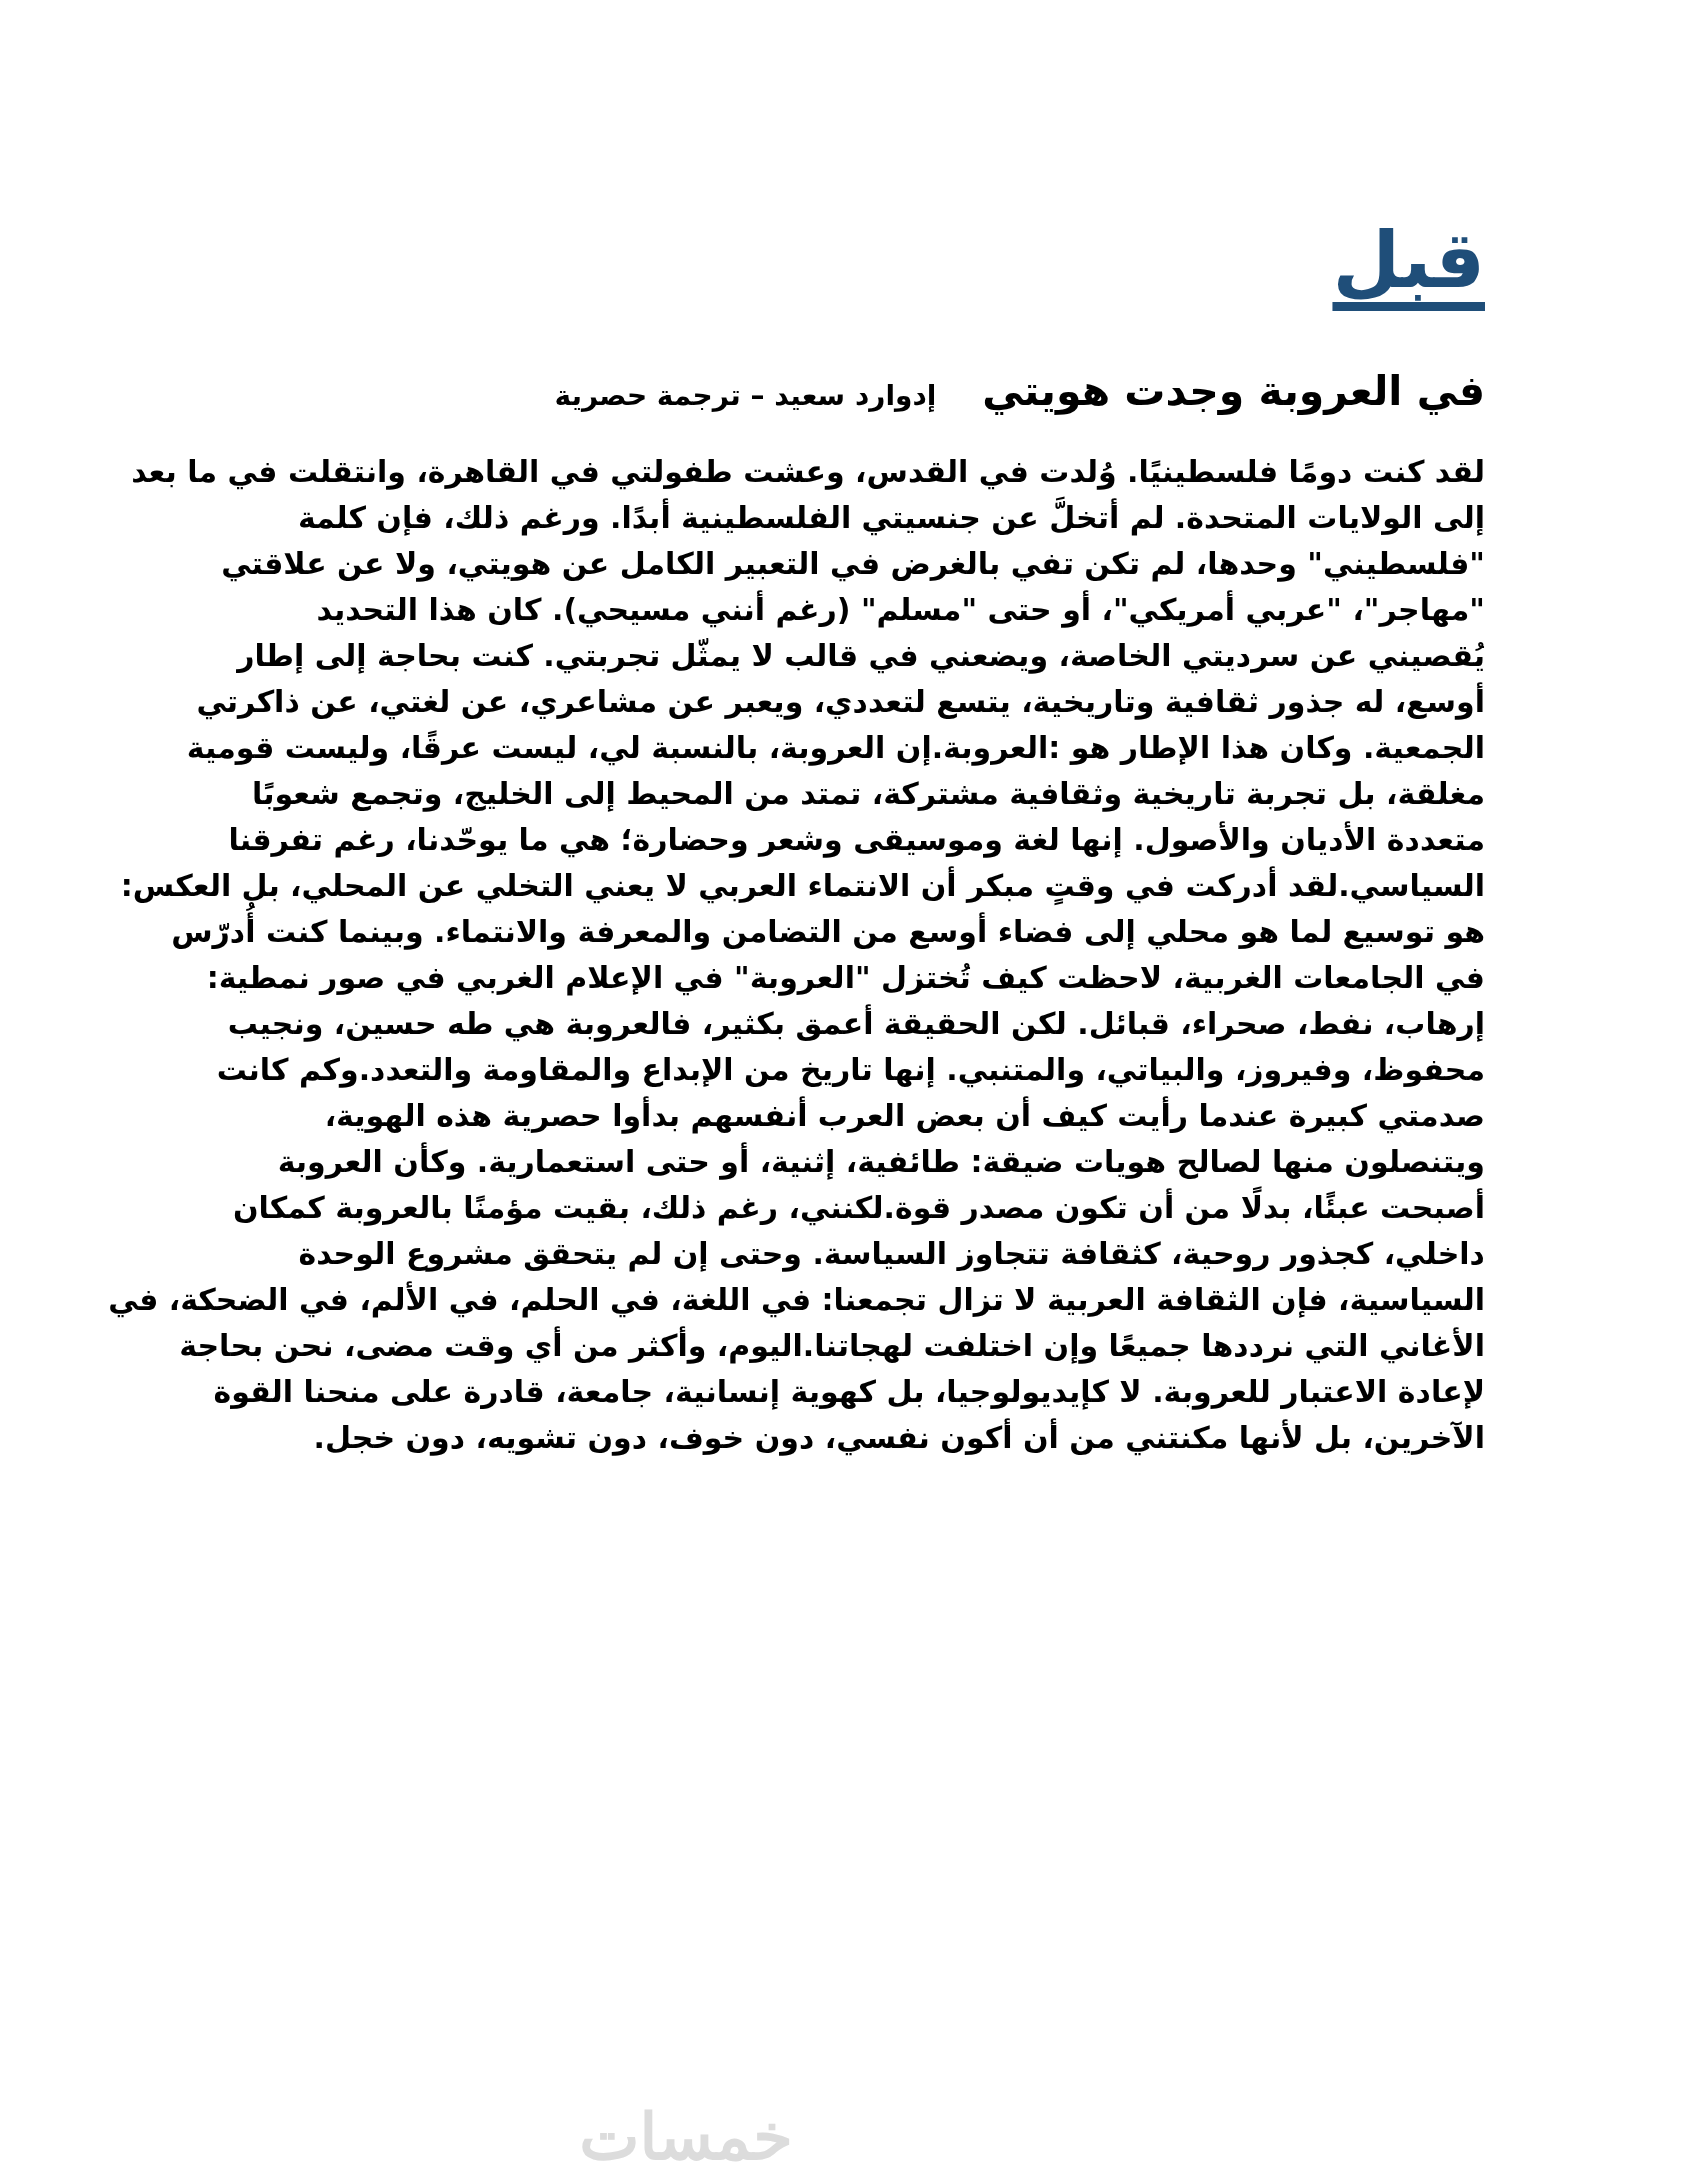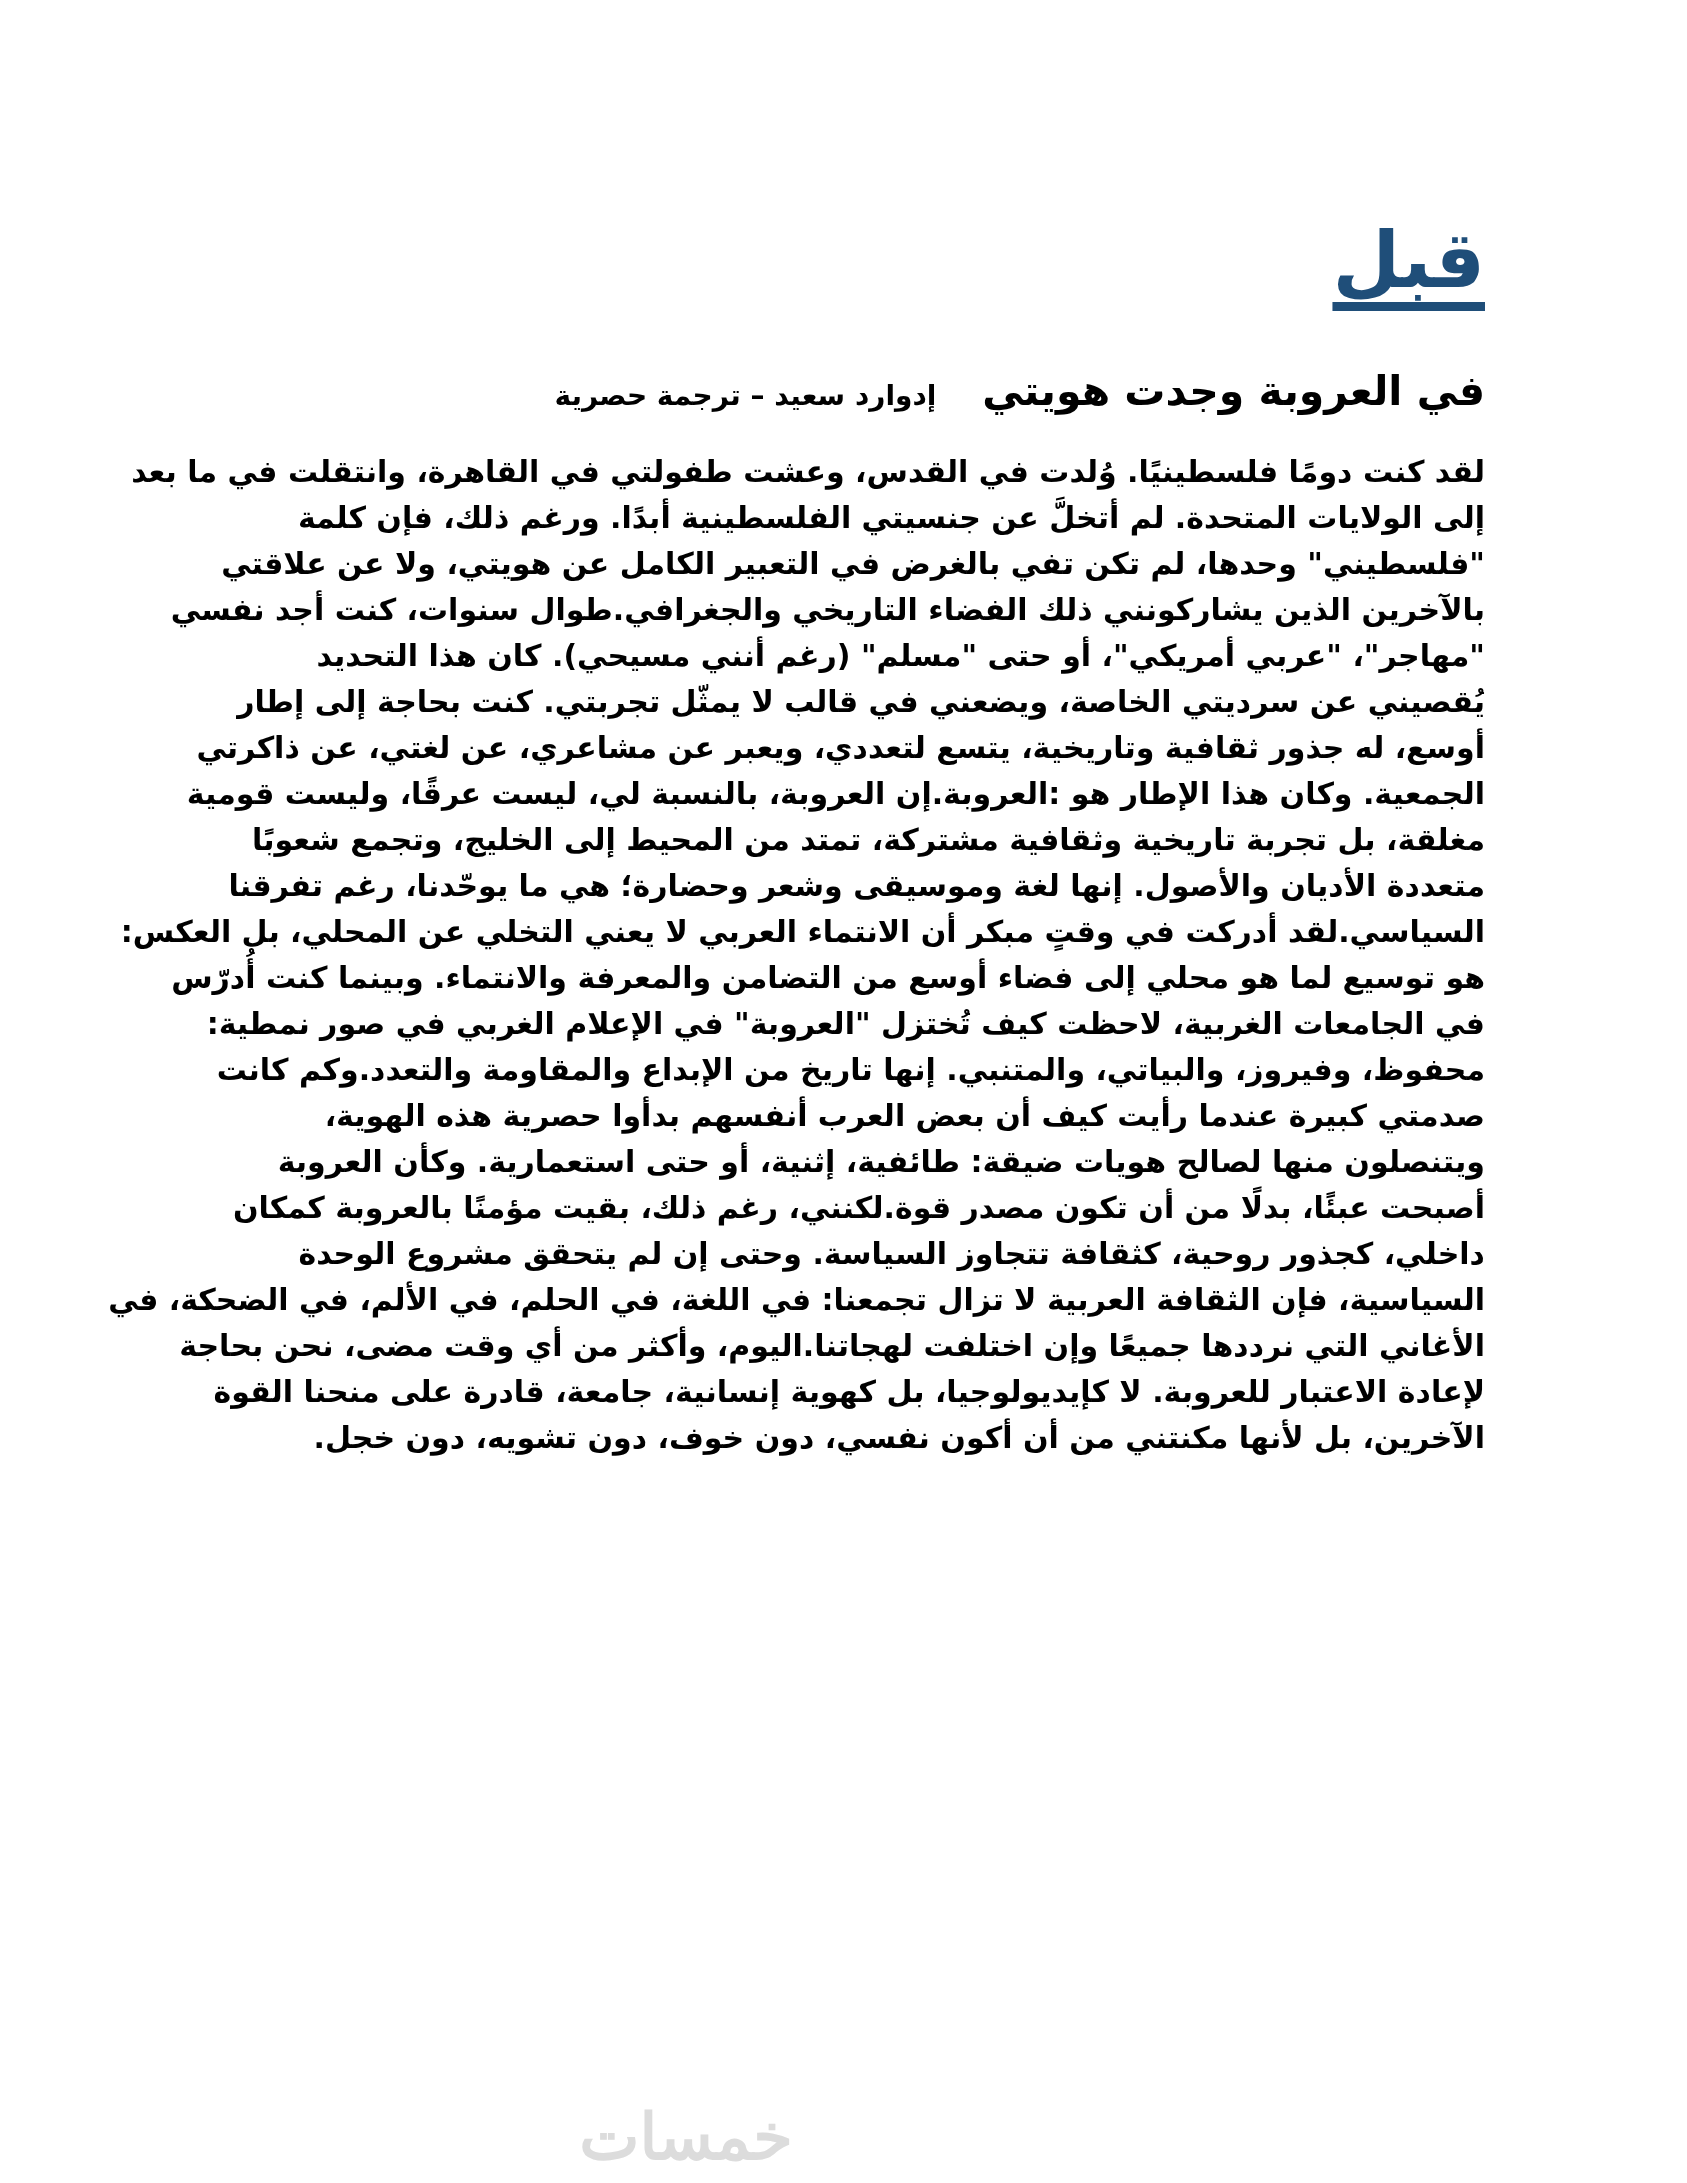--- a/index.html
+++ b/index.html
@@ -97,30 +97,30 @@
 
   <div class="subtitle-row">
     <h2 class="subtitle-main">في العروبة وجدت هويتي</h2>
     <span class="subtitle-meta">إدوارد سعيد – ترجمة حصرية</span>
   </div>
 
   <div class="body-text">
     <span class="line">لقد كنت دومًا فلسطينيًا. وُلدت في القدس، وعشت طفولتي في القاهرة، وانتقلت في ما بعد</span>
     <span class="line">إلى الولايات المتحدة. لم أتخلَّ عن جنسيتي الفلسطينية أبدًا. ورغم ذلك، فإن كلمة</span>
     <span class="line">"فلسطيني" وحدها، لم تكن تفي بالغرض في التعبير الكامل عن هويتي، ولا عن علاقتي</span>
-    <span class="line">بالآخرين الذين يشاركونني ذلك الفضاء التاريخي والجغرافي.طوال سنوات، كنت أجد نفسي</span>
     <span class="line">"مهاجر"، "عربي أمريكي"، أو حتى "مسلم" (رغم أنني مسيحي). كان هذا التحديد</span>
     <span class="line">يُقصيني عن سرديتي الخاصة، ويضعني في قالب لا يمثّل تجربتي. كنت بحاجة إلى إطار</span>
     <span class="line">أوسع، له جذور ثقافية وتاريخية، يتسع لتعددي، ويعبر عن مشاعري، عن لغتي، عن ذاكرتي</span>
     <span class="line">الجمعية. وكان هذا الإطار هو :العروبة.إن العروبة، بالنسبة لي، ليست عرقًا، وليست قومية</span>
     <span class="line">مغلقة، بل تجربة تاريخية وثقافية مشتركة، تمتد من المحيط إلى الخليج، وتجمع شعوبًا</span>
     <span class="line">متعددة الأديان والأصول. إنها لغة وموسيقى وشعر وحضارة؛ هي ما يوحّدنا، رغم تفرقنا</span>
     <span class="line">السياسي.لقد أدركت في وقتٍ مبكر أن الانتماء العربي لا يعني التخلي عن المحلي، بل العكس:</span>
     <span class="line">هو توسيع لما هو محلي إلى فضاء أوسع من التضامن والمعرفة والانتماء. وبينما كنت أُدرّس</span>
     <span class="line">في الجامعات الغربية، لاحظت كيف تُختزل "العروبة" في الإعلام الغربي في صور نمطية:</span>
+    <span class="line">إرهاب، نفط، صحراء، قبائل. لكن الحقيقة أعمق بكثير، فالعروبة هي طه حسين، ونجيب</span>
     <span class="line">محفوظ، وفيروز، والبياتي، والمتنبي. إنها تاريخ من الإبداع والمقاومة والتعدد.وكم كانت</span>
     <span class="line">صدمتي كبيرة عندما رأيت كيف أن بعض العرب أنفسهم بدأوا حصرية هذه الهوية،</span>
     <span class="line">ويتنصلون منها لصالح هويات ضيقة: طائفية، إثنية، أو حتى استعمارية. وكأن العروبة</span>
     <span class="line">أصبحت عبئًا، بدلًا من أن تكون مصدر قوة.لكنني، رغم ذلك، بقيت مؤمنًا بالعروبة كمكان</span>
     <span class="line">داخلي، كجذور روحية، كثقافة تتجاوز السياسة. وحتى إن لم يتحقق مشروع الوحدة</span>
     <span class="line">السياسية، فإن الثقافة العربية لا تزال تجمعنا: في اللغة، في الحلم، في الألم، في الضحكة، في</span>
     <span class="line">الأغاني التي نرددها جميعًا وإن اختلفت لهجاتنا.اليوم، وأكثر من أي وقت مضى، نحن بحاجة</span>
     <span class="line">لإعادة الاعتبار للعروبة. لا كإيديولوجيا، بل كهوية إنسانية، جامعة، قادرة على منحنا القوة</span>
     <span class="line">الآخرين، بل لأنها مكنتني من أن أكون نفسي، دون خوف، دون تشويه، دون خجل.</span>
   </div>

